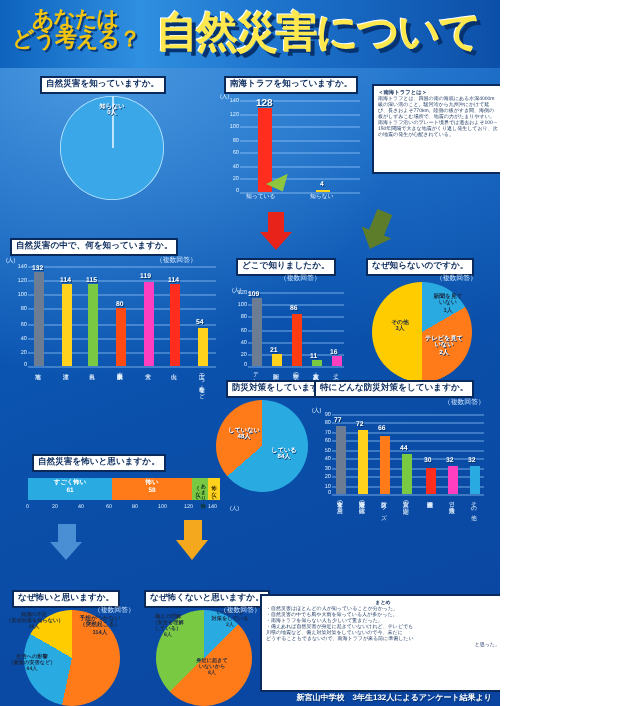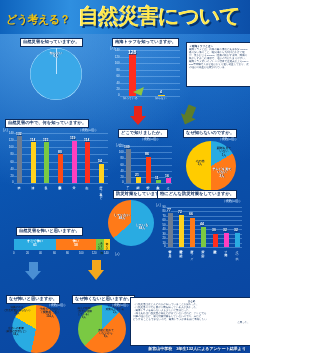--- a/index.html
+++ b/index.html
@@ -53,20 +53,21 @@
   .hvlab{position:absolute;color:#fff;font-size:2.6px;font-weight:bold;
          writing-mode:vertical-rl;text-orientation:upright;line-height:1;}
   .hax{position:absolute;color:#dff0ff;font-size:2.7px;}
 </style>
 </head>
 <body>
 
 <div id="poster">
 
   <div class="band"></div>
+  <div class="hdr t1">あなたは</div>
   <div class="hdr t2">どう考える？</div>
   <div class="hdr t3">自然災害について</div>
 
   <div class="qlabel" style="left:20px;top:38px;">自然災害を知っていますか。</div>
   <div class="pie" style="left:30px;top:48px;width:52px;height:52px;background:#3aa8e8;box-shadow:inset 0 0 0 .4px #bfe4ff;"></div>
   <div style="position:absolute;left:56px;top:48px;width:.5px;height:26px;background:#bfe4ff;"></div>
   <div class="plab" style="left:38px;top:52px;width:36px;">知らない
 0人</div>
 
   <div class="qlabel" style="left:112px;top:38px;">南海トラフを知っていますか。</div>

